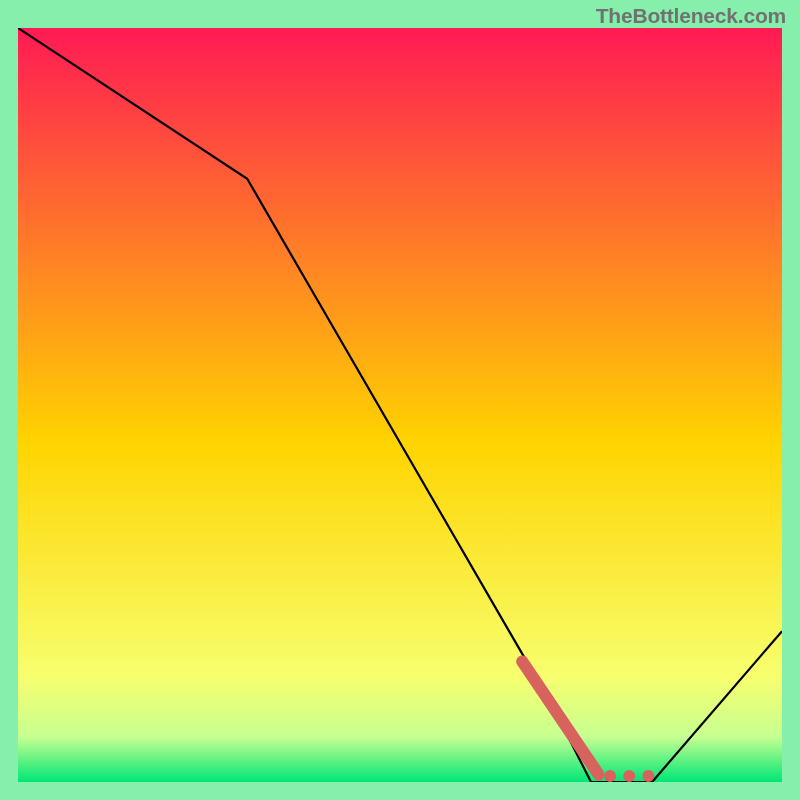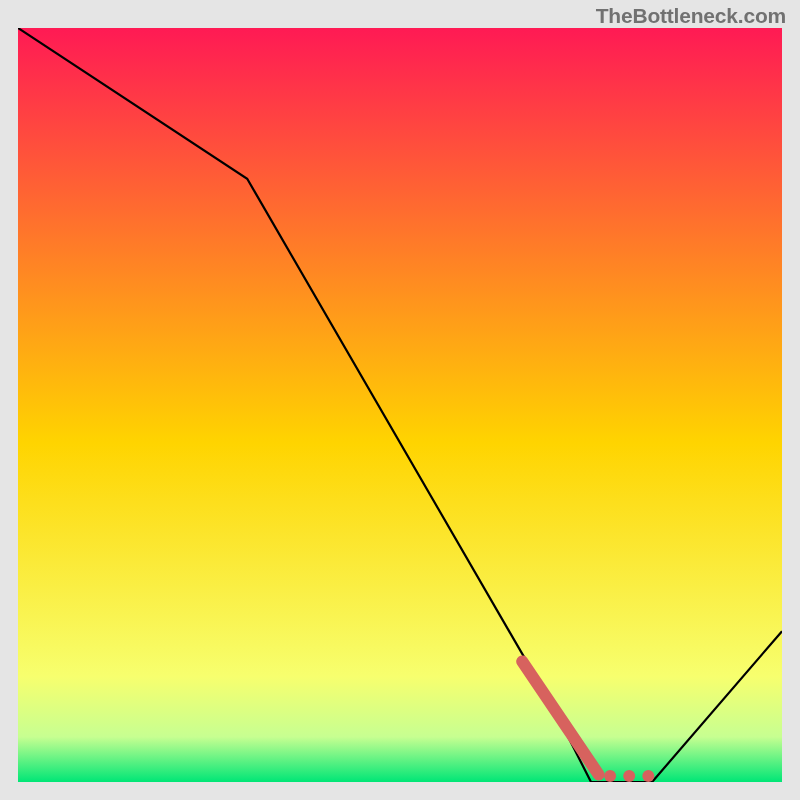--- a/index.html
+++ b/index.html
@@ -8,21 +8,21 @@
     width: 800px;
     height: 800px;
     overflow: hidden;
     font-family: Arial, Helvetica, sans-serif;
     background: #ffffff;
   }
   .canvas {
     position: relative;
     width: 800px;
     height: 800px;
-    background: #e5e5e5;
+    background: #86efac;
   }
   .watermark {
     position: absolute;
     top: 4px;
     right: 14px;
     font-size: 21px;
     font-weight: 600;
     color: #717171;
     letter-spacing: -0.2px;
   }

